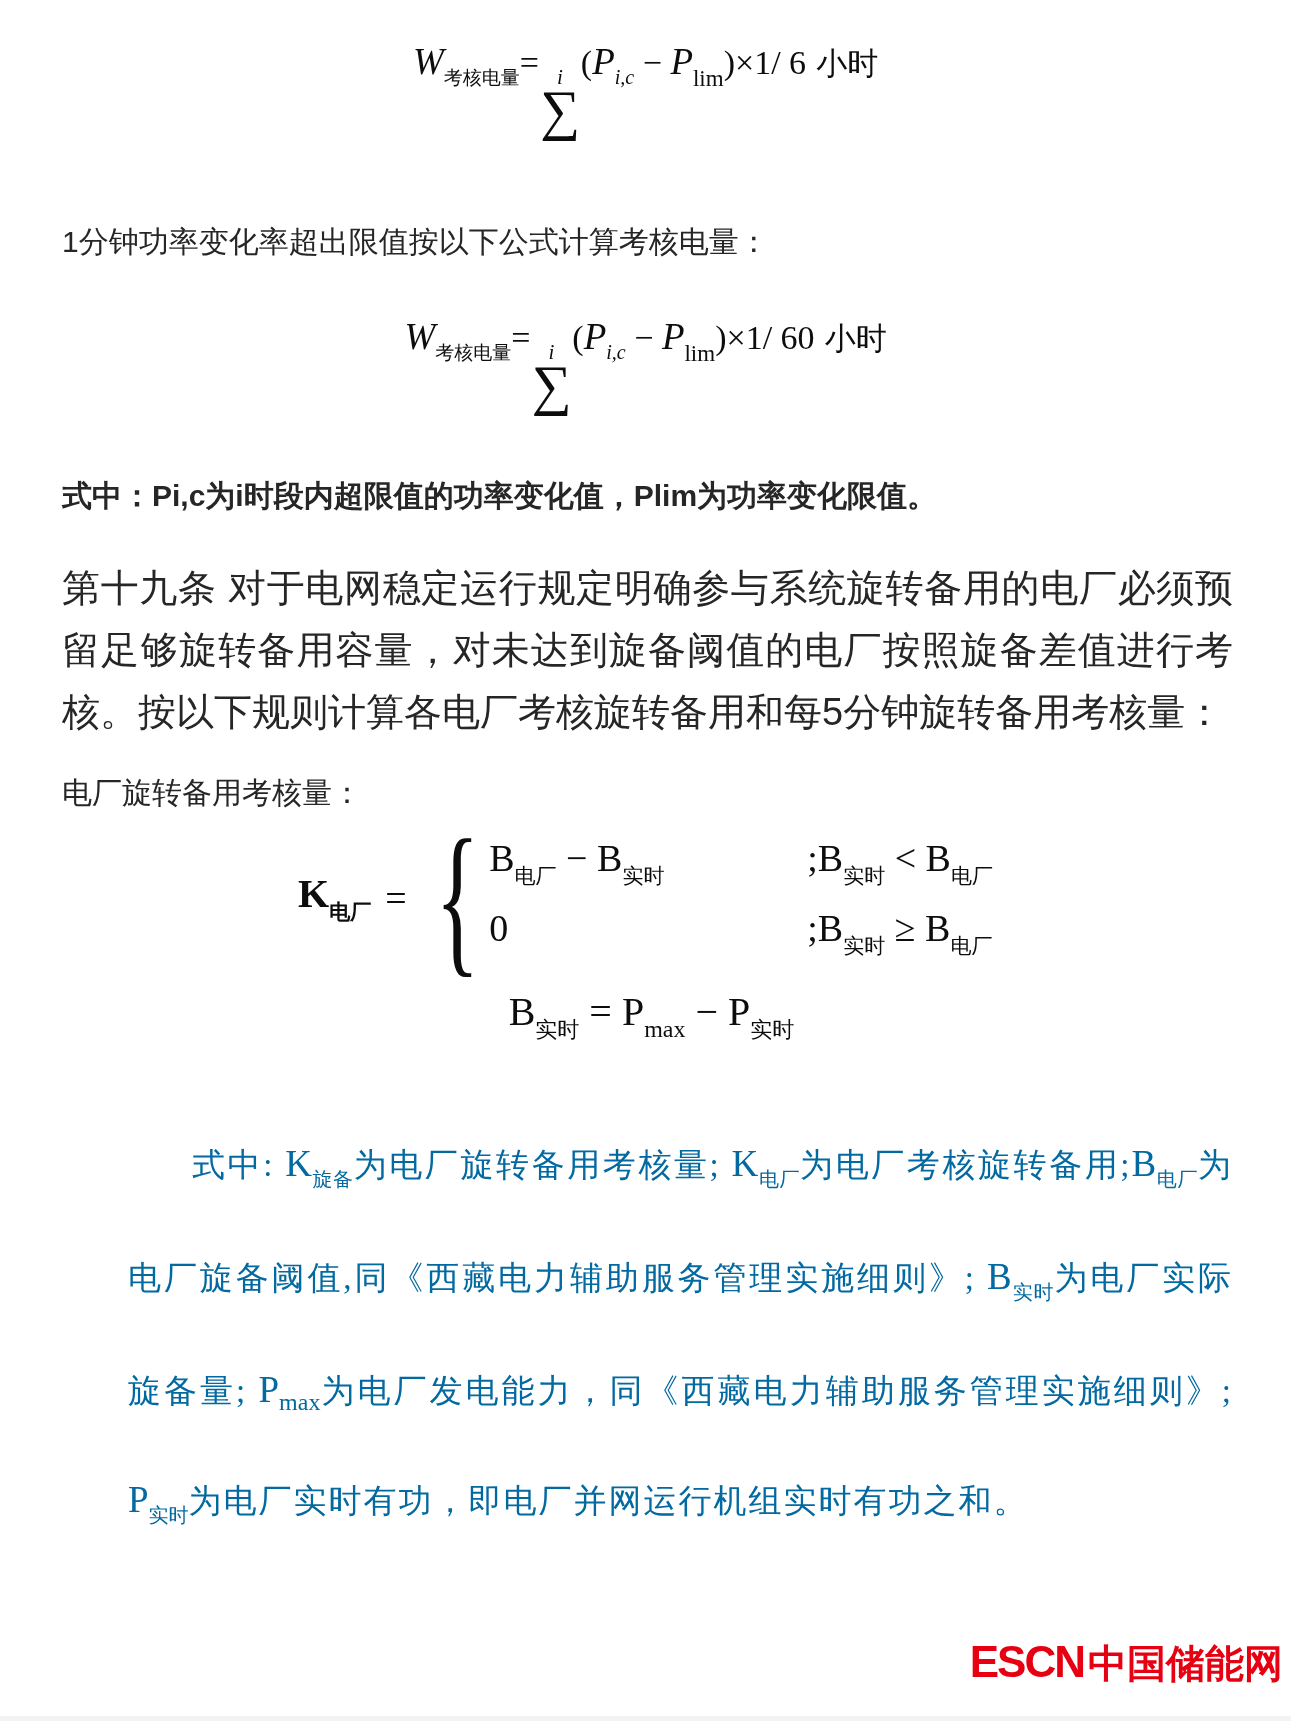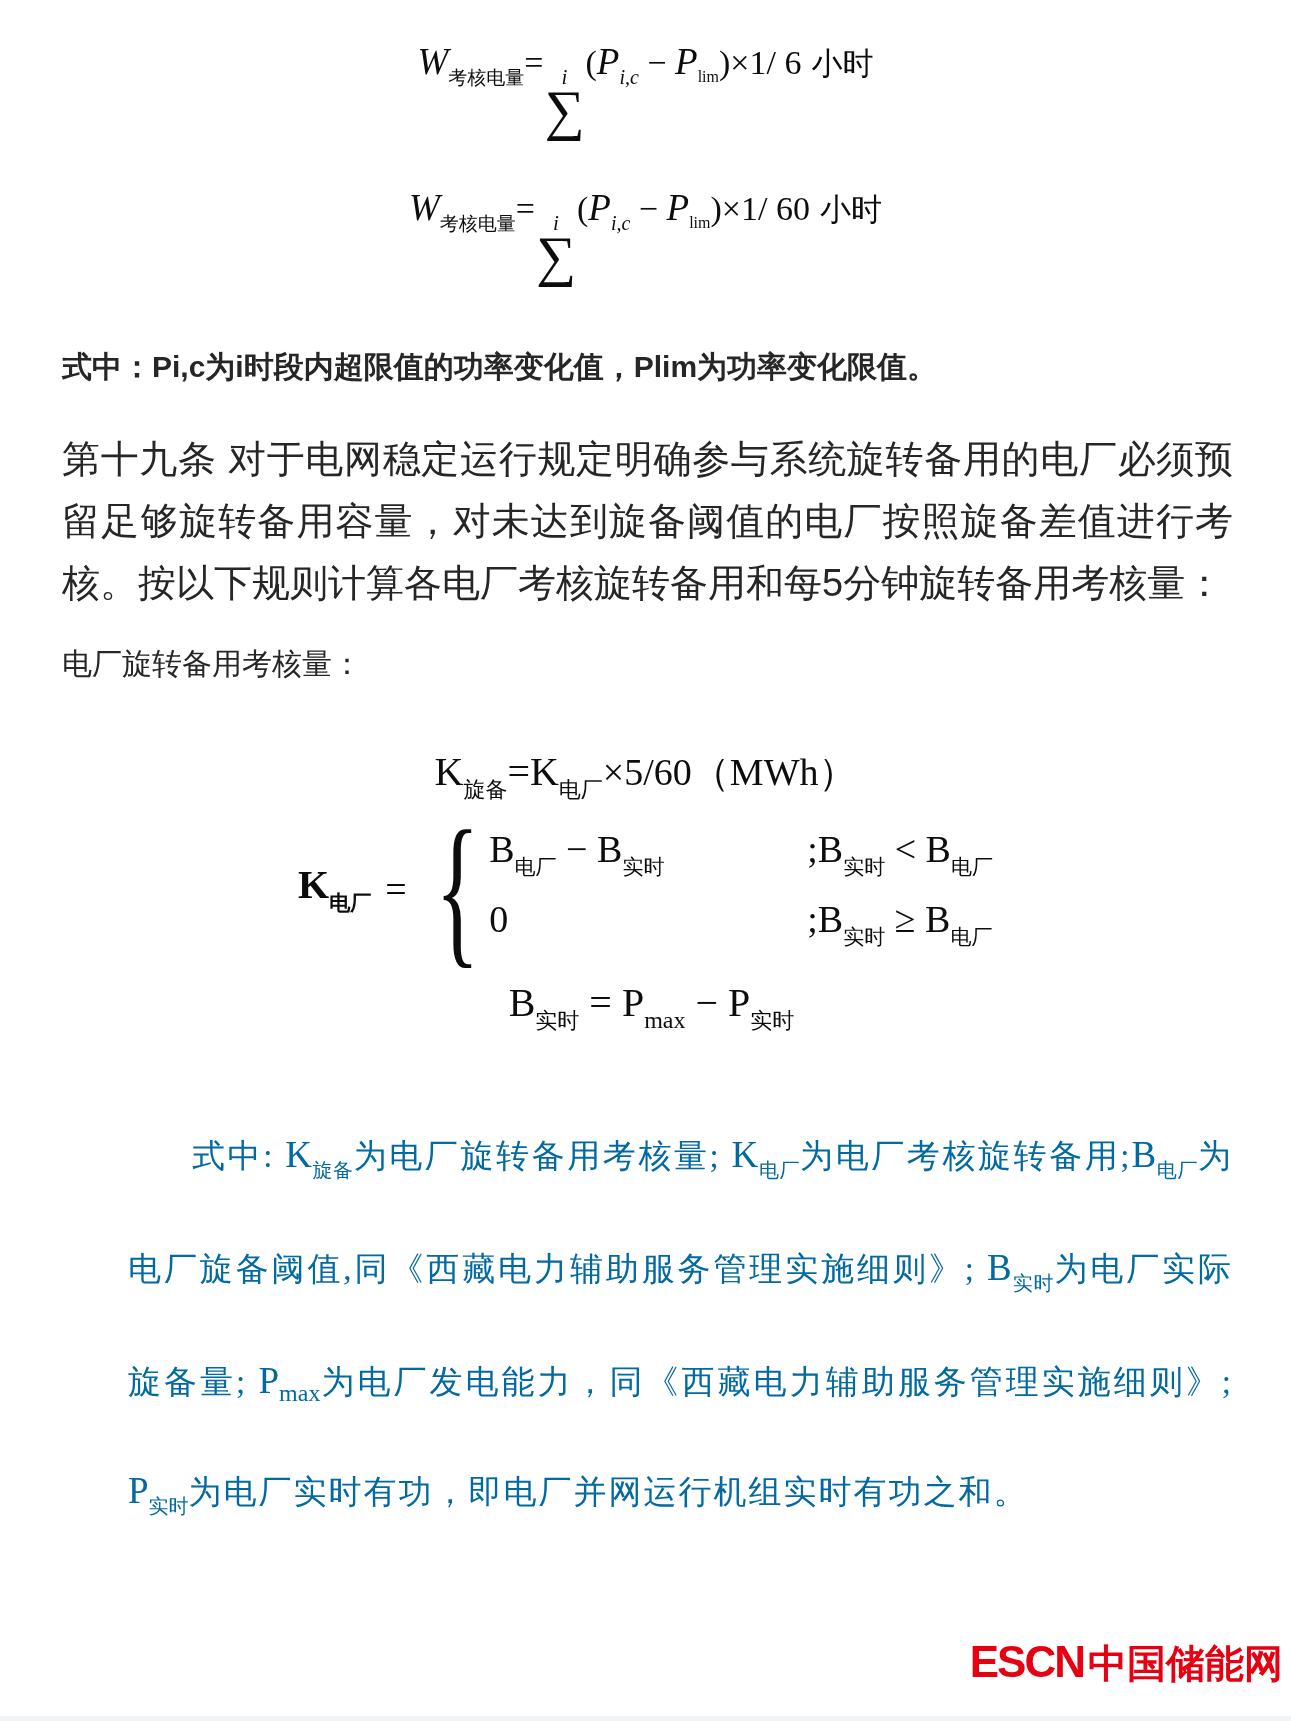--- a/index.html
+++ b/index.html
@@ -17,21 +17,21 @@
   .formula-line {
     text-align: center;
     font-family: "Liberation Serif", "DejaVu Serif", serif;
     color: #0d0d0d;
     white-space: nowrap;
   }
   .fbase   { font-size: 37px; font-style: italic; }
   .frm     { font-size: 34px; }
   .fsub-cn { font-size: 19px; vertical-align: -0.55em; }
   .fsub-it { font-size: 20px; font-style: italic; vertical-align: -0.5em; }
-  .fsub-rm { font-size: 16px; vertical-align: -0.5em; }
+  .fsub-rm { font-size: 23px; vertical-align: -0.5em; }
   .funit   { font-size: 31px; margin-left: 10px; font-family: "Liberation Sans", sans-serif; text-align: center; }
   .sum-wrap {
     display: inline-flex; flex-direction: column; align-items: center;
     vertical-align: -0.62em; line-height: 0.85; margin: 0 1px;
   }
   .sum-sup { font-size: 21px; font-style: italic; }
   .sum-sym { font-size: 56px; }
 
   .f1 { padding-top: 40px; }
   .f2 { margin-top: 52px; }
@@ -85,37 +85,35 @@
 
 <div>
 
   <div class="formula-line f1">
     <span class="fbase">W</span><span class="fsub-cn">考核电量</span><span class="frm">=</span><span class="sum-wrap">
         <span class="sum-sup">i</span>
         <span class="sum-sym">∑</span>
       </span><span class="frm">(</span><span class="fbase">P</span><span class="fsub-it">i,c</span><span class="frm"> − </span><span class="fbase">P</span><span class="fsub-rm">lim</span><span class="frm">)</span><span class="frm">×</span><span class="frm">1/ 6</span><span class="funit">小时</span>
   </div>
 
+  <p class="p-intro">1分钟功率变化率超出限值按以下公式计算考核电量：</p>
 
   <div class="formula-line f2">
     <span class="fbase">W</span><span class="fsub-cn">考核电量</span><span class="frm">=</span><span class="sum-wrap">
         <span class="sum-sup">i</span>
         <span class="sum-sym">∑</span>
       </span><span class="frm">(</span><span class="fbase">P</span><span class="fsub-it">i,c</span><span class="frm"> − </span><span class="fbase">P</span><span class="fsub-rm">lim</span><span class="frm">)</span><span class="frm">×</span><span class="frm">1/ 60</span><span class="funit">小时</span>
   </div>
 
   <p class="p-where">式中：Pi,c为i时段内超限值的功率变化值，Plim为功率变化限值。</p>
 
   <p class="p-article">第十九条 对于电网稳定运行规定明确参与系统旋转备用的电厂必须预留足够旋转备用容量，对未达到旋备阈值的电厂按照旋备差值进行考核。按以下规则计算各电厂考核旋转备用和每5分钟旋转备用考核量：</p>
 
   <p class="p-plant">电厂旋转备用考核量：</p>
 
-  <div class="formula-line kline">
-    <span>K</span><span class="fsub-cn">旋备</span><span>=</span><span>K</span><span class="fsub-cn">电厂</span><span class="krest">×5/60</span><span class="krest">（MWh）</span>
-  </div>
 
   <div class="pw">
     <span class="pw-lhs"><span>K</span><span class="fsub-cn">电厂</span></span>
     <span class="pw-eq">=</span>
     <span class="brace">{</span>
     <span class="pw-rows">
       <span class="pw-row">
         <span class="pw-expr"><span>B</span><span class="fsub-cn">电厂</span><span> − </span><span>B</span><span class="fsub-cn">实时</span></span>
         <span class="pw-cond"><span>;</span><span>B</span><span class="fsub-cn">实时</span><span> &lt; </span><span>B</span><span class="fsub-cn">电厂</span></span>
       </span>

